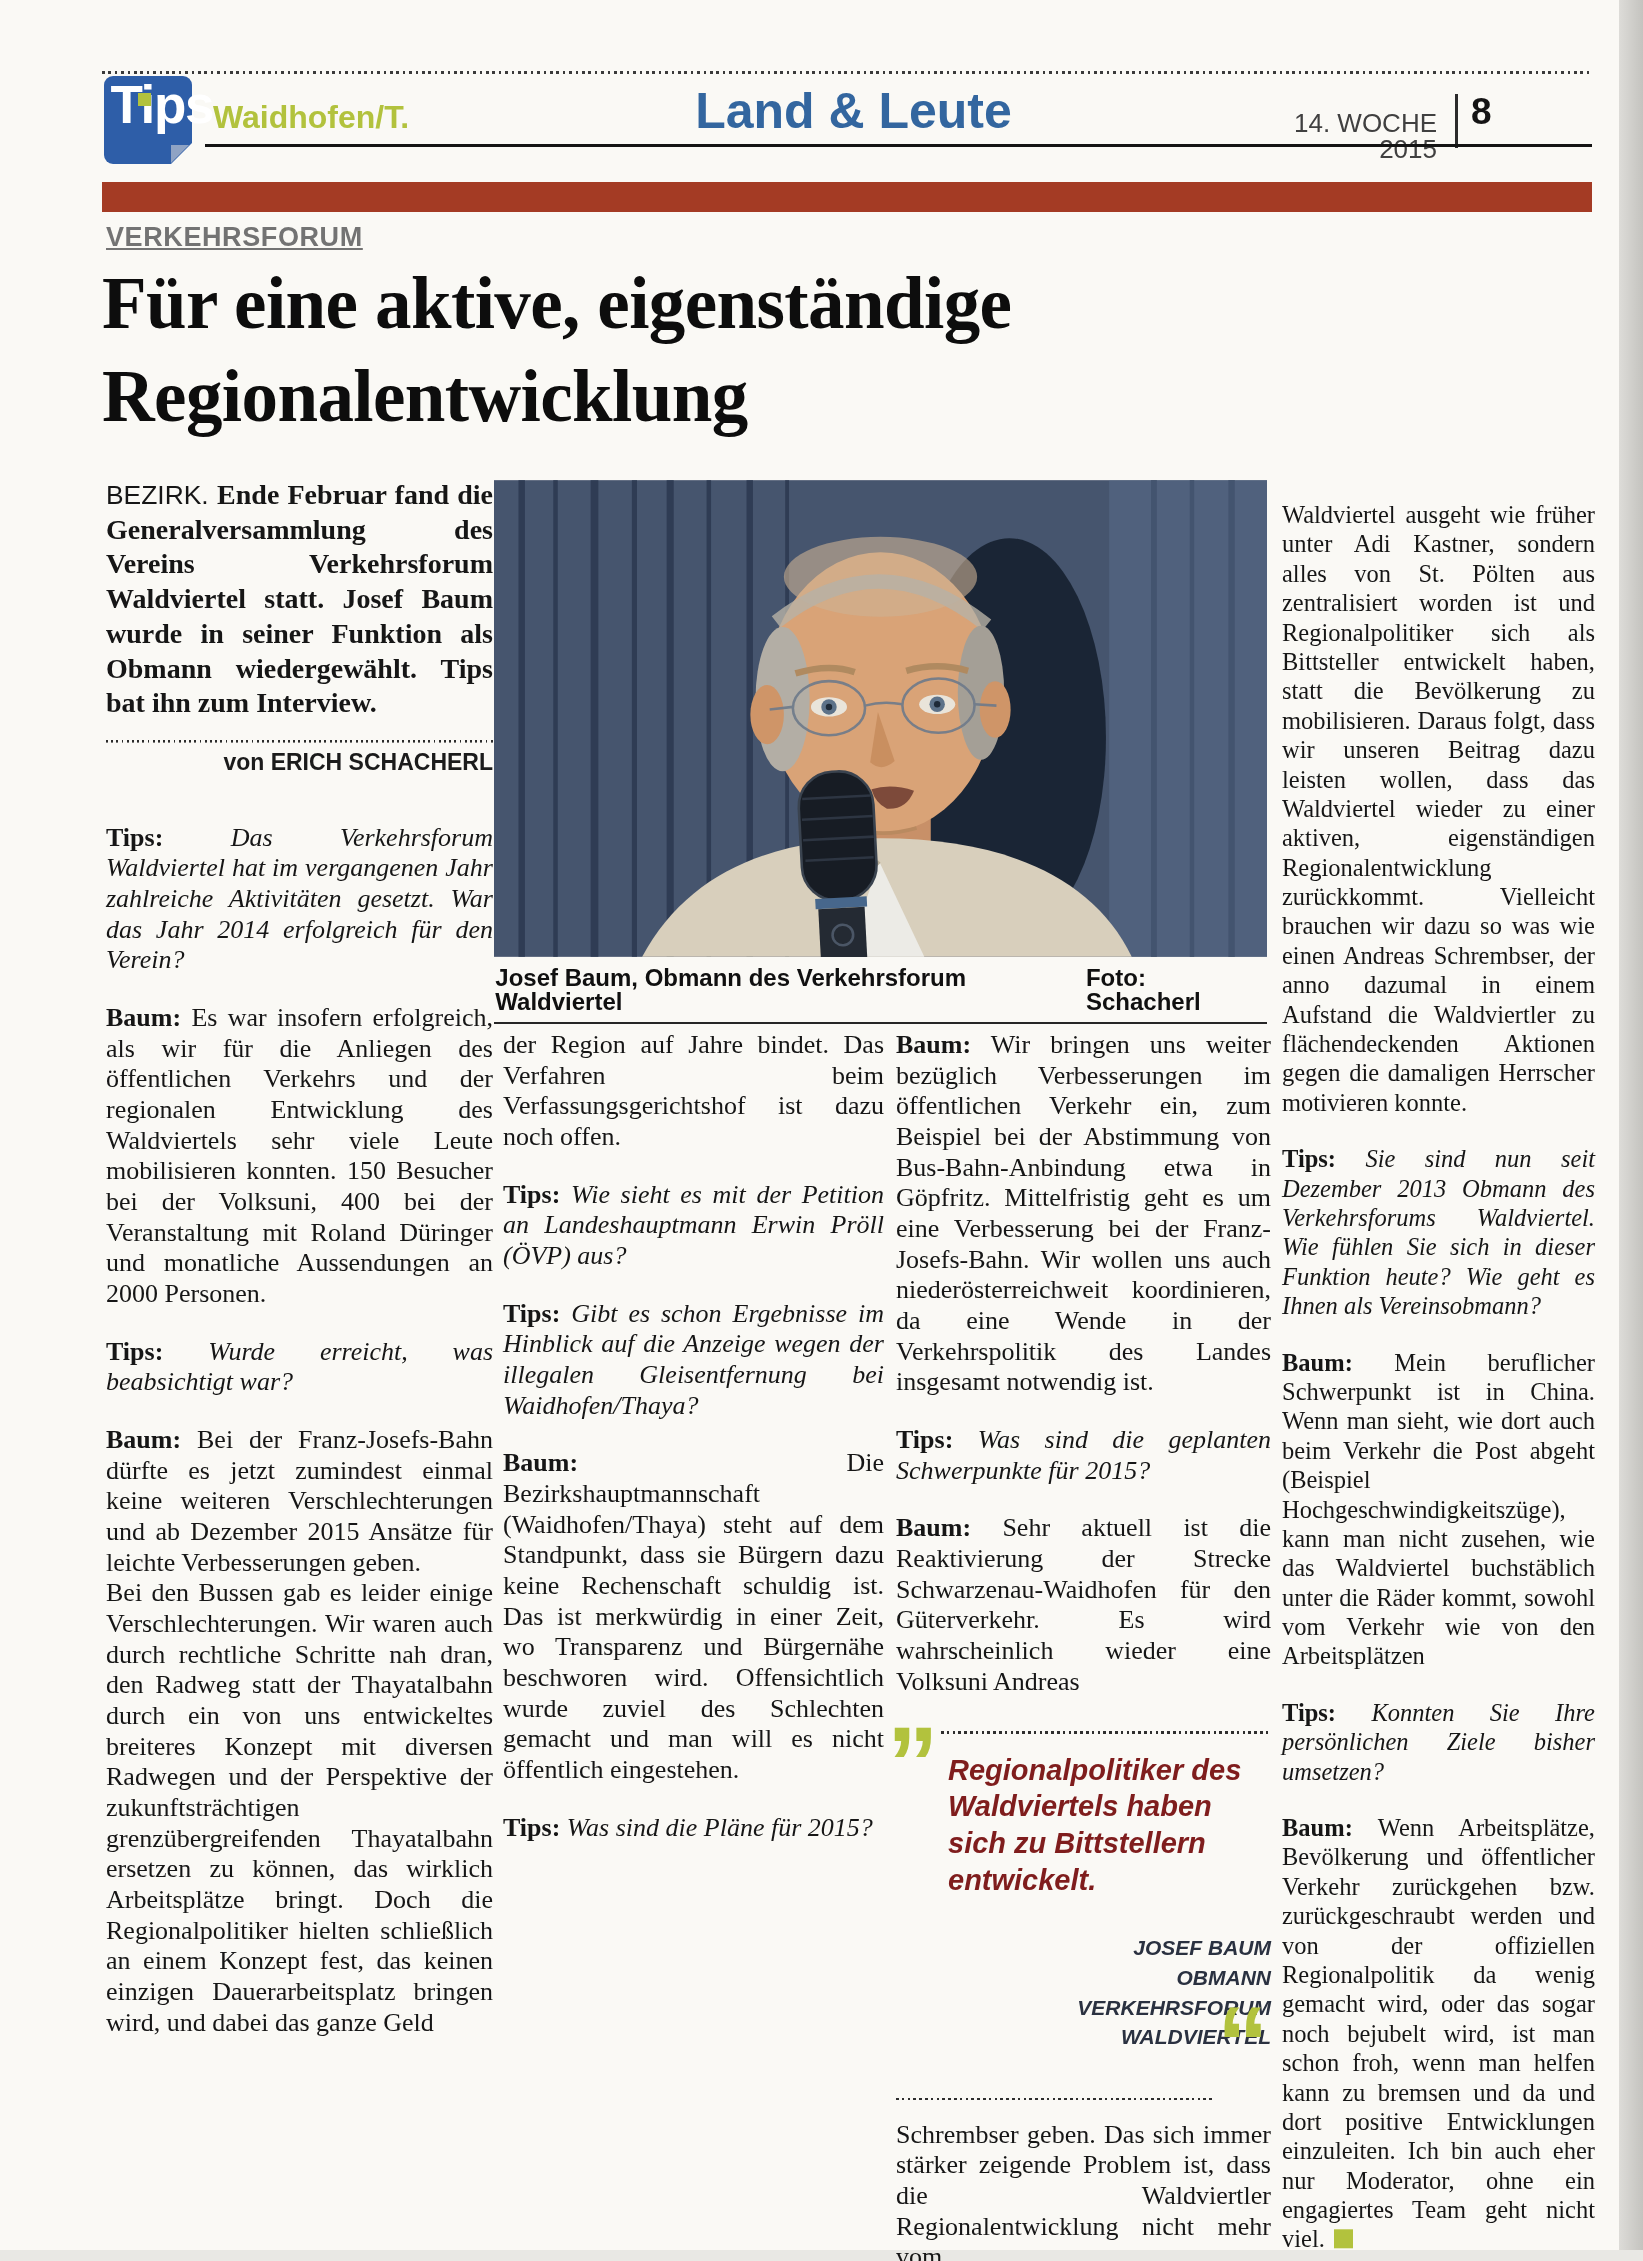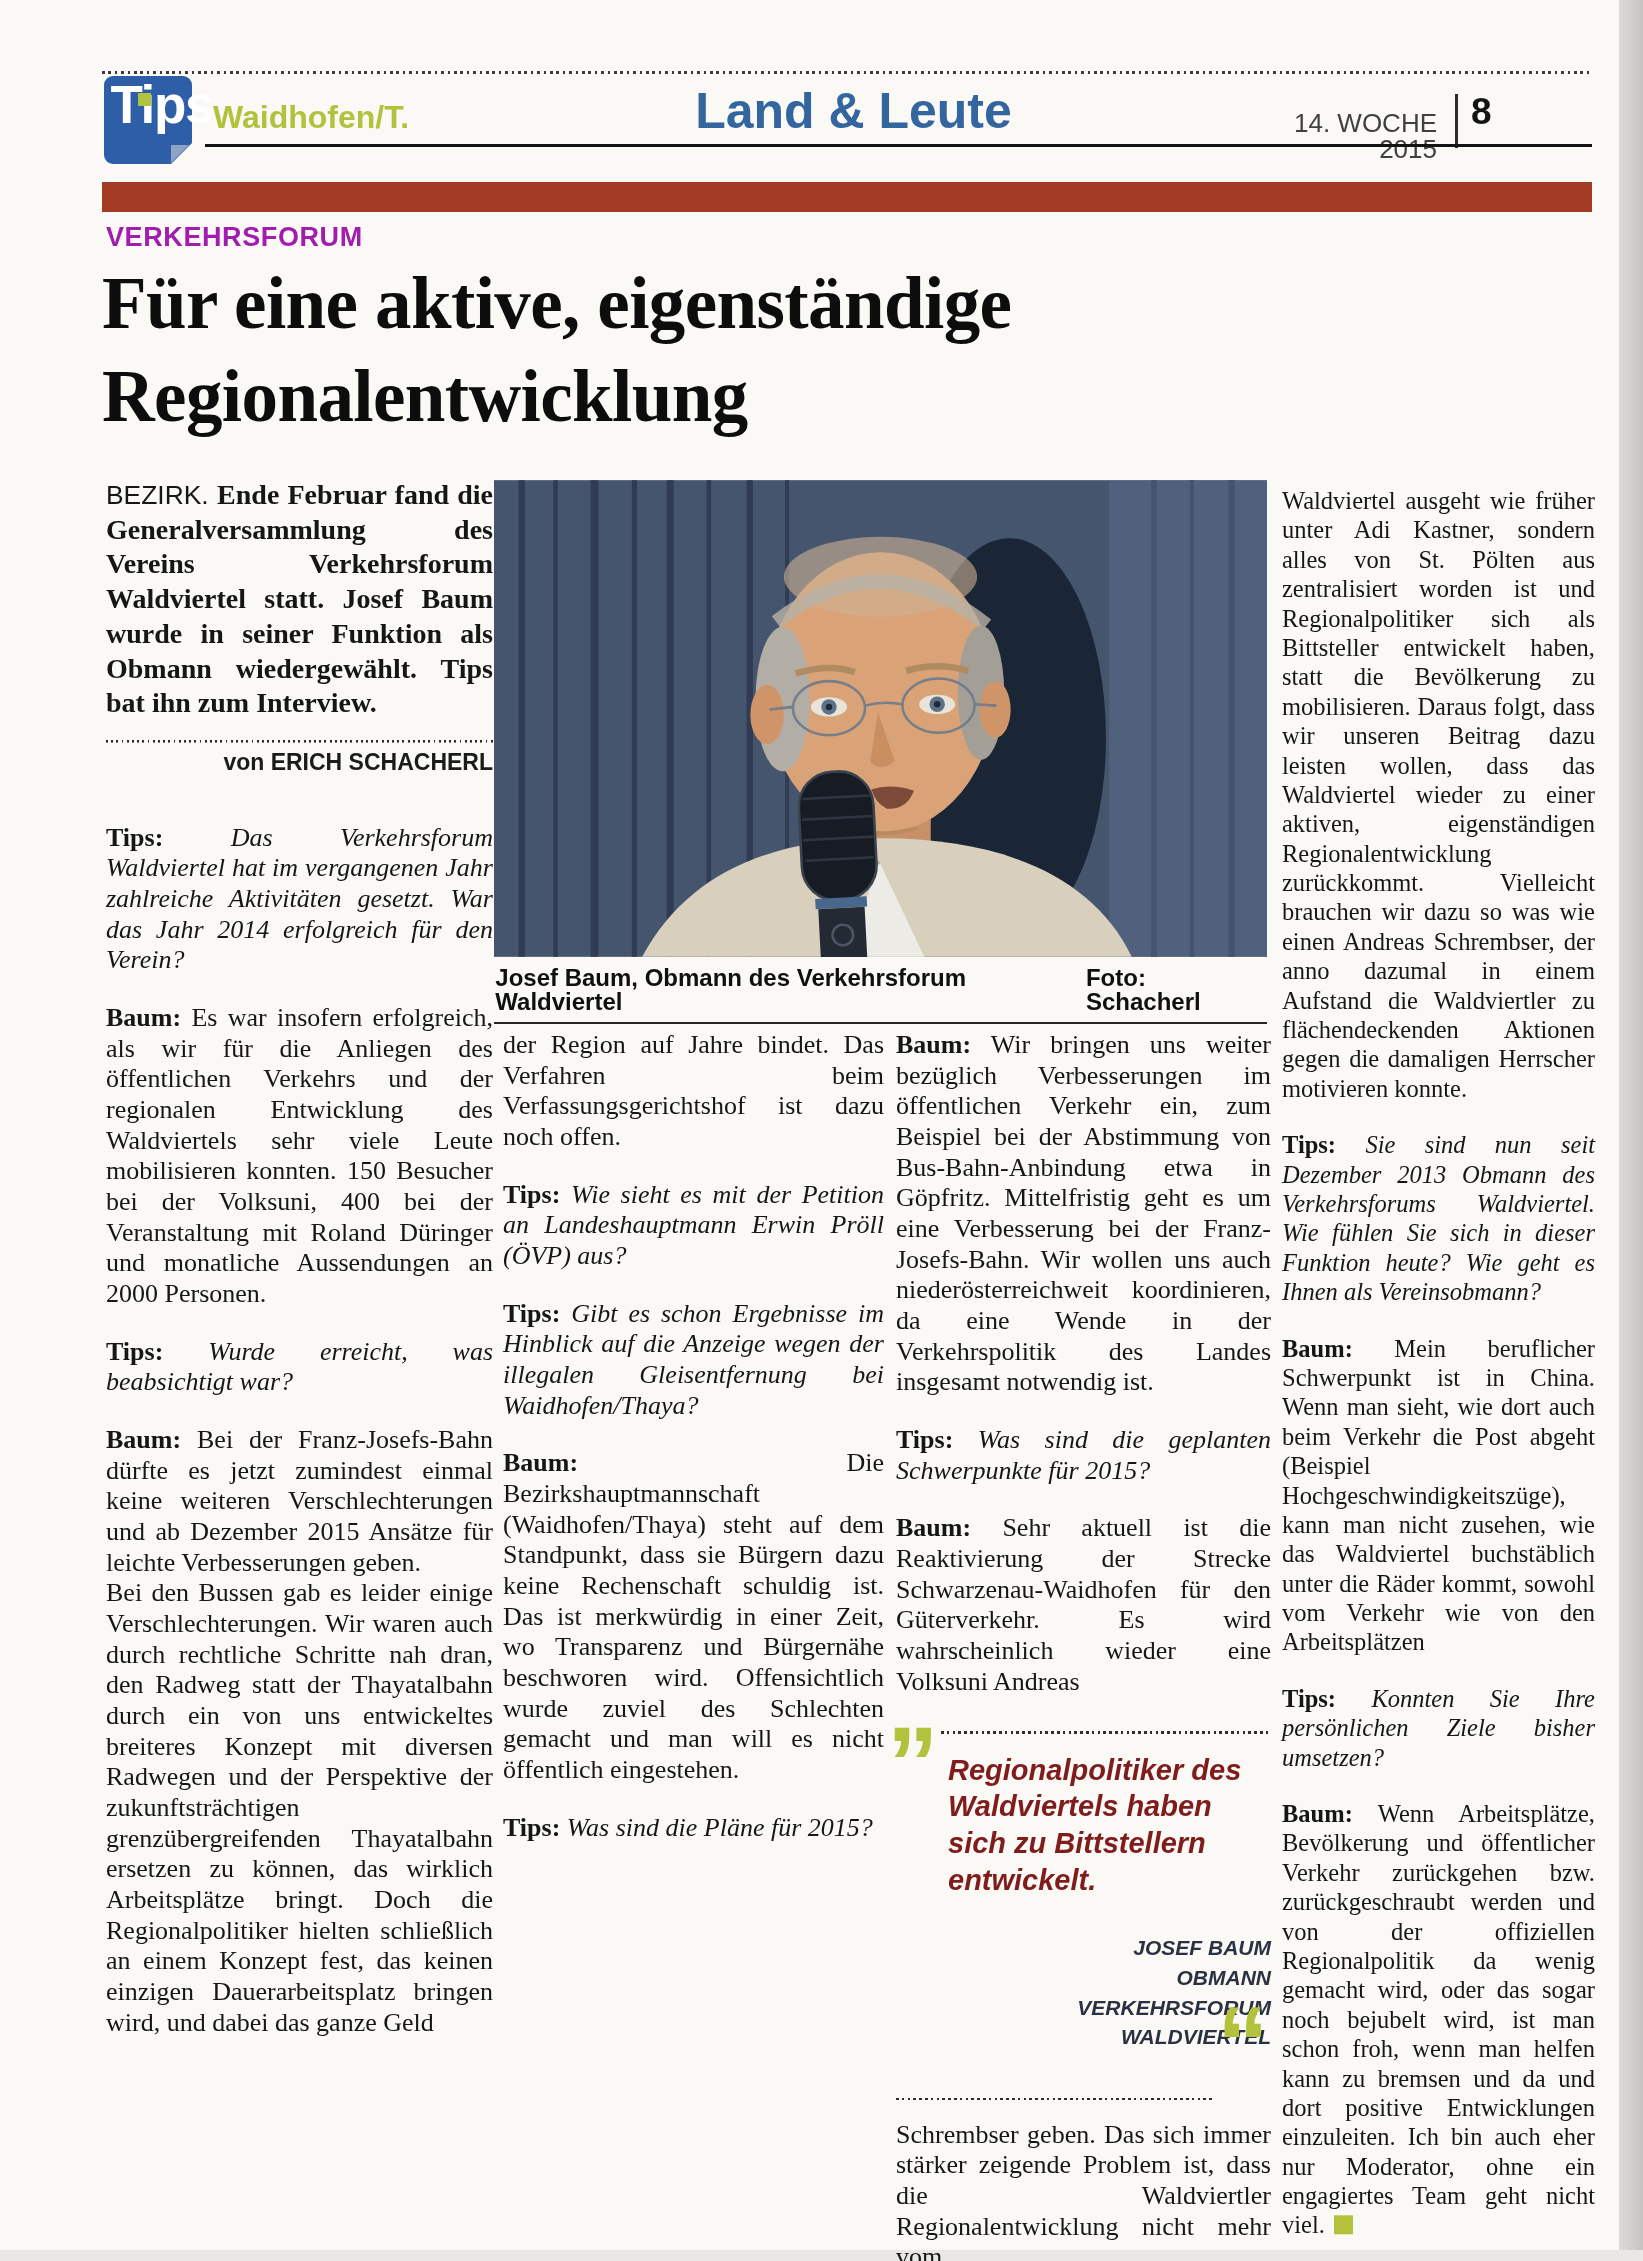--- a/index.html
+++ b/index.html
@@ -30,30 +30,30 @@
   .section-title{left:628px;top:86px;width:451px;text-align:center;
     font:700 50px/1 "Liberation Sans","DejaVu Sans",sans-serif;color:var(--sect-blue);}
   .issue{left:1244px;top:110px;width:193px;text-align:right;
     font:400 26px/1 "Liberation Sans","DejaVu Sans",sans-serif;color:#404040;}
   .pg-div{left:1455px;top:94px;width:2.6px;height:54px;background:#2b2b2b;}
   .pg-num{left:1471px;top:93px;font:700 37px/1 "Liberation Sans","DejaVu Sans",sans-serif;color:#141414;}
   .mast-rule{left:205px;top:144px;width:1387px;height:3.2px;background:#141414;}
   .red-bar{left:102px;top:182px;width:1490px;height:30px;background:var(--red);}
 
   
-  .kicker{left:106px;top:224px;font:700 27px/1 "Liberation Sans","DejaVu Sans",sans-serif;color:#a21caf;letter-spacing:0.6px;}
+  .kicker{left:106px;top:224px;font:700 27px/1 "Liberation Sans","DejaVu Sans",sans-serif;color:#737373;letter-spacing:0.6px;text-decoration:underline;}
   .headline{left:102px;top:258px;width:1469px;
     font:700 73px/1.27 "Liberation Serif","DejaVu Serif",serif;color:#0d0d0d;letter-spacing:-0.6px;}
 
   
   .col{position:absolute;font:400 26px/1.18 "Liberation Serif","DejaVu Serif",serif;text-align:justify;}
   .col-1{left:106px;top:478px;width:387px;}
   .col-2{left:503px;top:1030px;width:381px;}
   .col-3{left:896px;top:1030px;width:375px;}
-  .col-4{left:1282px;top:486px;width:313px;font-size:24.5px;line-height:1.2;}
+  .col-4{left:1282px;top:500px;width:313px;font-size:24.5px;line-height:1.2;}
   .para{margin:27px 0 0 0;}
   .para:first-child{margin-top:0;}
   .para.cont{margin-top:0;}
   .lead{margin:0;font:700 28px/1.24 "Liberation Serif","DejaVu Serif",serif;text-align:justify;}
   .lead .lead-lbl{font-family:"Liberation Sans","DejaVu Sans",sans-serif;font-weight:400;font-size:26.4px;}
   .byline{margin:19.3px 0 49px 0;padding-top:10.3px;text-align:right;
     font:700 23px/1 "Liberation Sans","DejaVu Sans",sans-serif;color:#1b1b1b;
     background:repeating-linear-gradient(90deg,#2b2b2b 0 1.9px,transparent 1.9px 5.2px) top left/100% 2.6px no-repeat;}
   .q .qt{font-style:italic;}
   .lbl{font-weight:700;}

